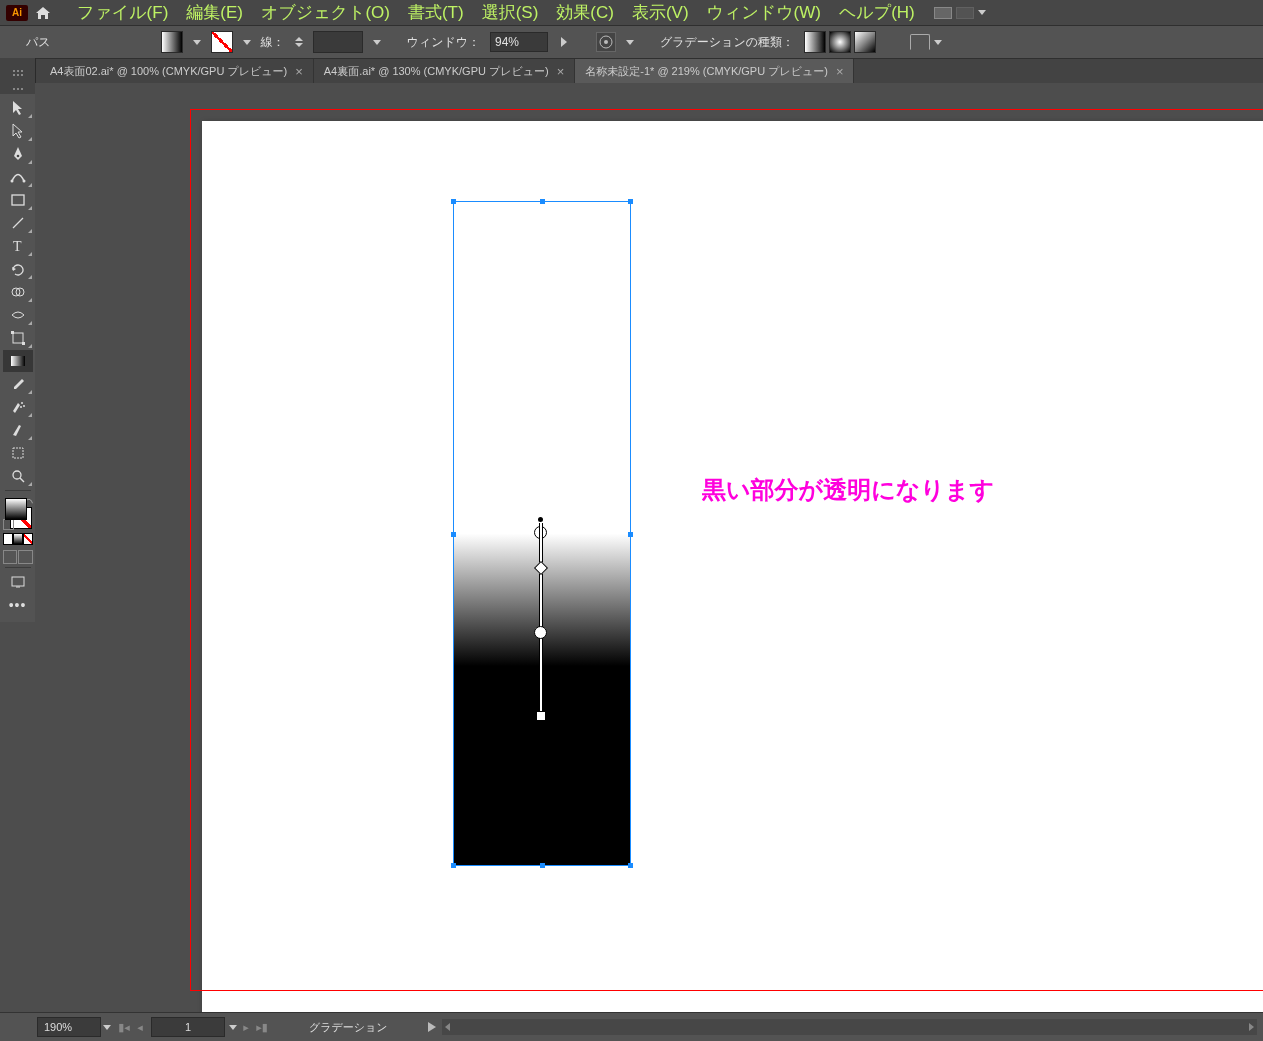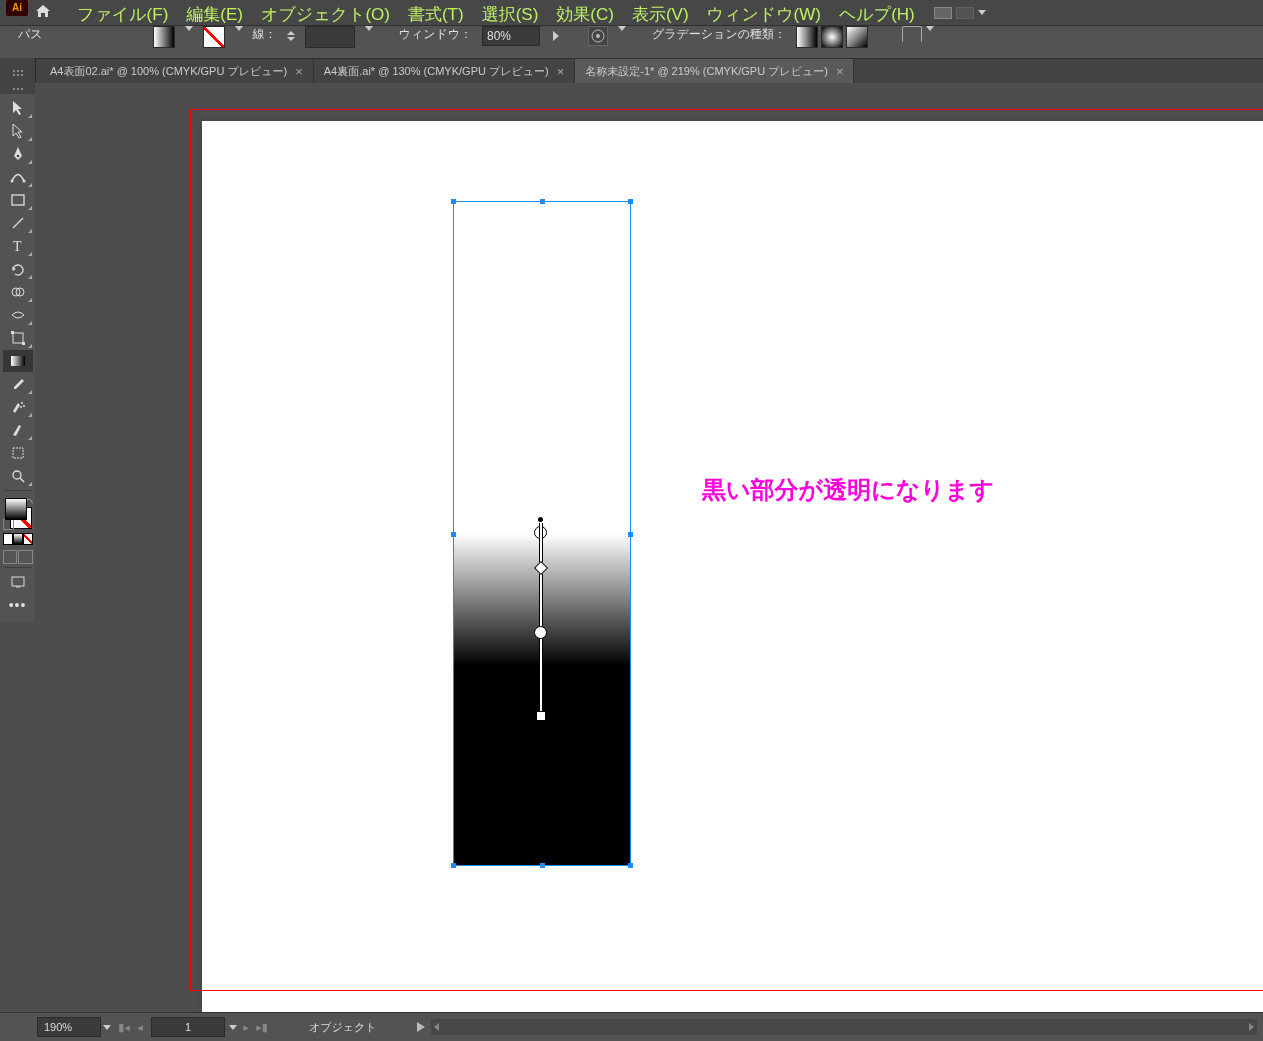--- a/index.html
+++ b/index.html
@@ -1,27 +1,27 @@
 <!DOCTYPE html>
 <html><head>
 <meta charset="utf-8">
 <style>
   html,body{margin:0;padding:0;width:1263px;height:1041px;background:#4d4d4d;font-family:"Hiragino Kaku Gothic Pro","Yu Gothic","Meiryo",sans-serif;font-size:12px;color:#d9d9d9;overflow:hidden;-webkit-user-select:none;user-select:none}
-  .row{display:flex;}
+  .row{display:flex;align-items:center}
   svg{display:block}
 
   
   #menu-bar{height:25px;background:#474747;border-bottom:1px solid #2f2f2f;padding:0 6px;gap:4px}
   #app-icon{width:22px;height:16px;background:#330000;border-radius:2px;font-size:10px;font-weight:bold;color:#f79500;text-align:center;line-height:16px}
   .menu-btn{padding:3px 7px;font-size:17px;color:#bef264;white-space:nowrap}
   #workspace-switch{margin-left:8px;display:flex;align-items:center;gap:4px}
   .ws-box{width:16px;height:10px;background:#666;border:1px solid #888}
 
   
-  #control-bar{height:32px;background:#535353;border-bottom:1px solid #2f2f2f;padding:0 18px;gap:10px;font-size:12px}
+  #control-bar{height:32px;background:#535353;border-bottom:1px solid #2f2f2f;padding:0 26px;gap:10px;font-size:12px}
   .ctl-label{color:#e0e0e0;white-space:nowrap}
   .swatch{width:20px;height:20px;border:1px solid #2a2a2a}
   .sw-grad{background:linear-gradient(90deg,#fff,#000)}
   .sw-none{background:#fff;position:relative}
   .sw-none::after{content:"";position:absolute;left:0;top:0;width:100%;height:100%;background:linear-gradient(45deg,transparent 45%,#ff0000 45%,#ff0000 55%,transparent 55%)}
   .stroke-spinner{width:8px;height:20px;display:flex;flex-direction:column;justify-content:center;gap:2px}
   .stroke-spinner span{display:block;width:0;height:0;border-left:4px solid transparent;border-right:4px solid transparent}
   .sp-up{border-bottom:4px solid #ccc}
   .sp-down{border-top:4px solid #ccc}
   .pt-field{width:48px;height:20px;background:#3a3a3a;border:1px solid #2a2a2a}
@@ -139,21 +139,21 @@
   <div class="drop-arrow"></div>
   <span class="ctl-label">線：</span>
   <div class="stroke-spinner">
       <span class="sp-up"></span>
       <span class="sp-down"></span>
     </div>
   <div class="pt-field"></div>
   <div class="drop-arrow"></div>
   <div style="width:6px"></div>
   <span class="ctl-label">ウィンドウ：</span>
-  <div class="opacity-input">80%</div>
+  <div class="opacity-input">94%</div>
   <div class="arrow-btn">
       <svg width="6" height="10">
         <path d="M0 0 L6 5 L0 10 Z" fill="#ccc"></path>
       </svg>
     </div>
   <div style="width:6px"></div>
   <div class="style-ico">
     <svg width="18" height="18">
         <circle cx="9" cy="9" r="6" fill="none" stroke="#bbb" stroke-width="1"></circle>
         <circle cx="9" cy="9" r="2" fill="#bbb"></circle>
@@ -356,19 +356,19 @@
   <div class="drop-arrow"></div>
   <div class="sb-nav">
     <div class="nav-btn">▮◂</div>
     <div class="nav-btn">◂</div>
     <div class="sb-field" style="width:60px;justify-content:center">1</div>
     <div class="drop-arrow"></div>
     <div class="nav-btn">▸</div>
     <div class="nav-btn">▸▮</div>
   </div>
   <div style="width:40px"></div>
-  <span>オブジェクト</span>
+  <span>グラデーション</span>
   <div style="width:40px"></div>
   <svg width="8" height="10">
       <path d="M0 0 L8 5 L0 10 Z" fill="#bbb"></path>
     </svg>
   <div id="scroll-track"></div>
 </div>
 
 </body></html>

